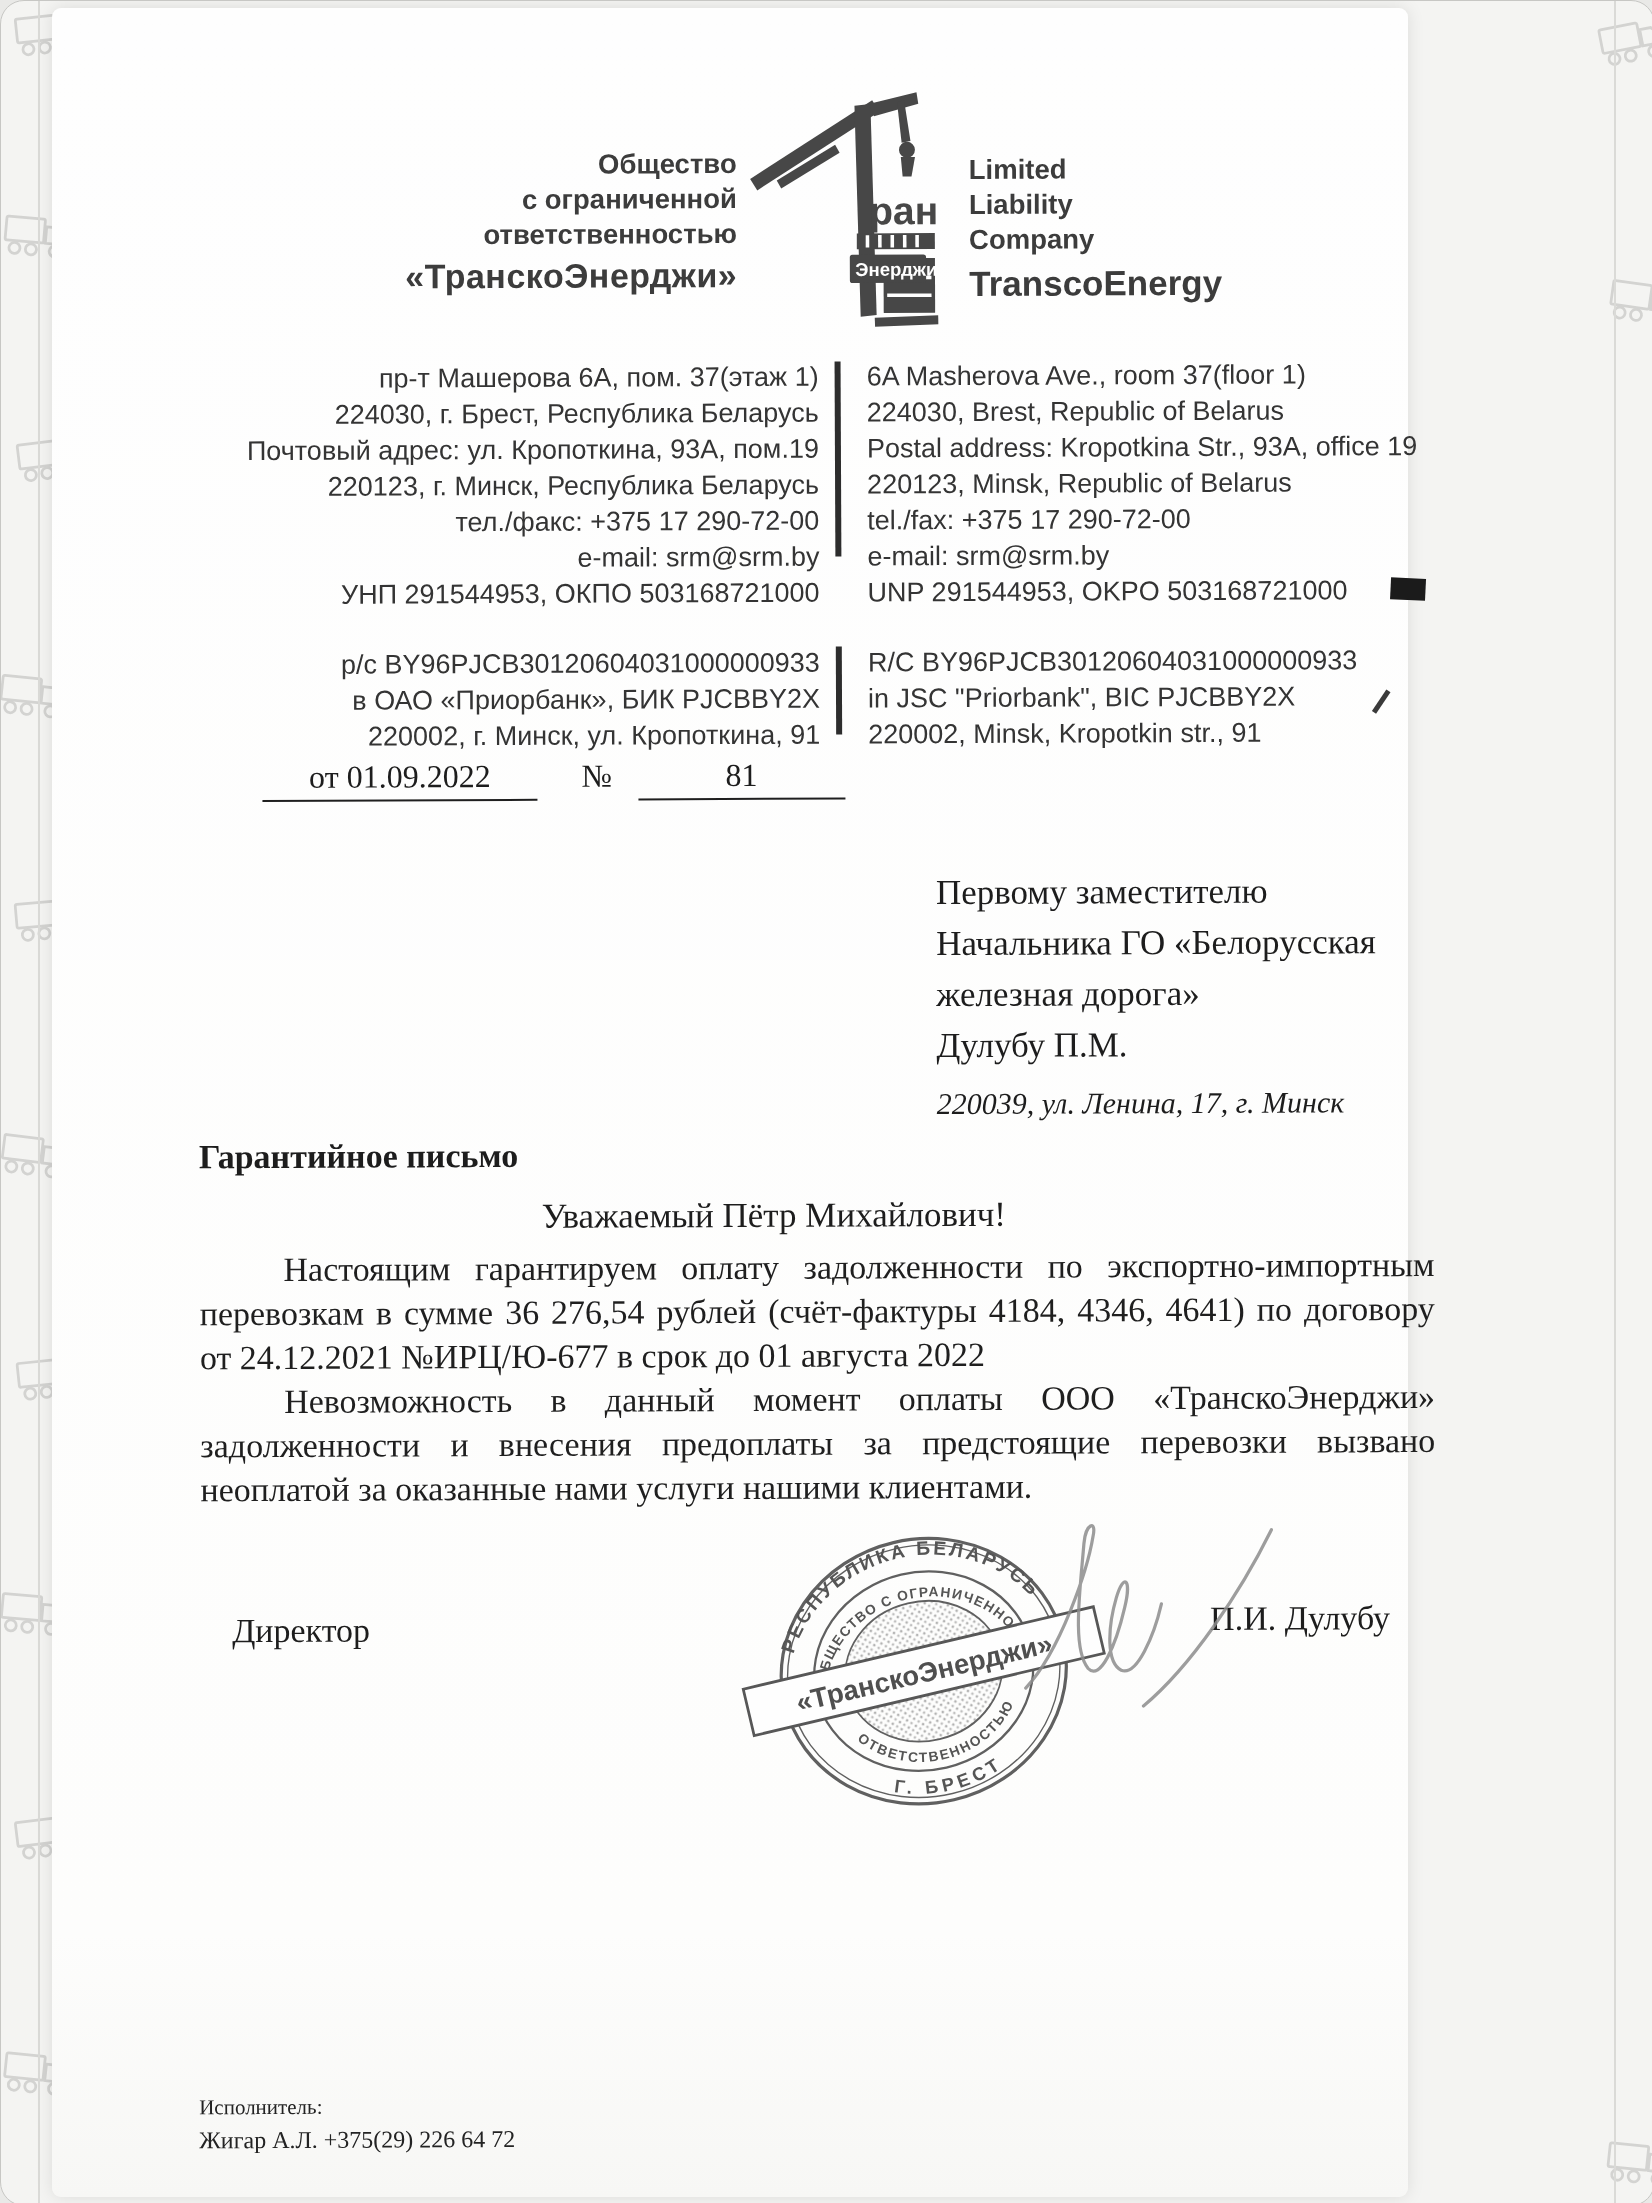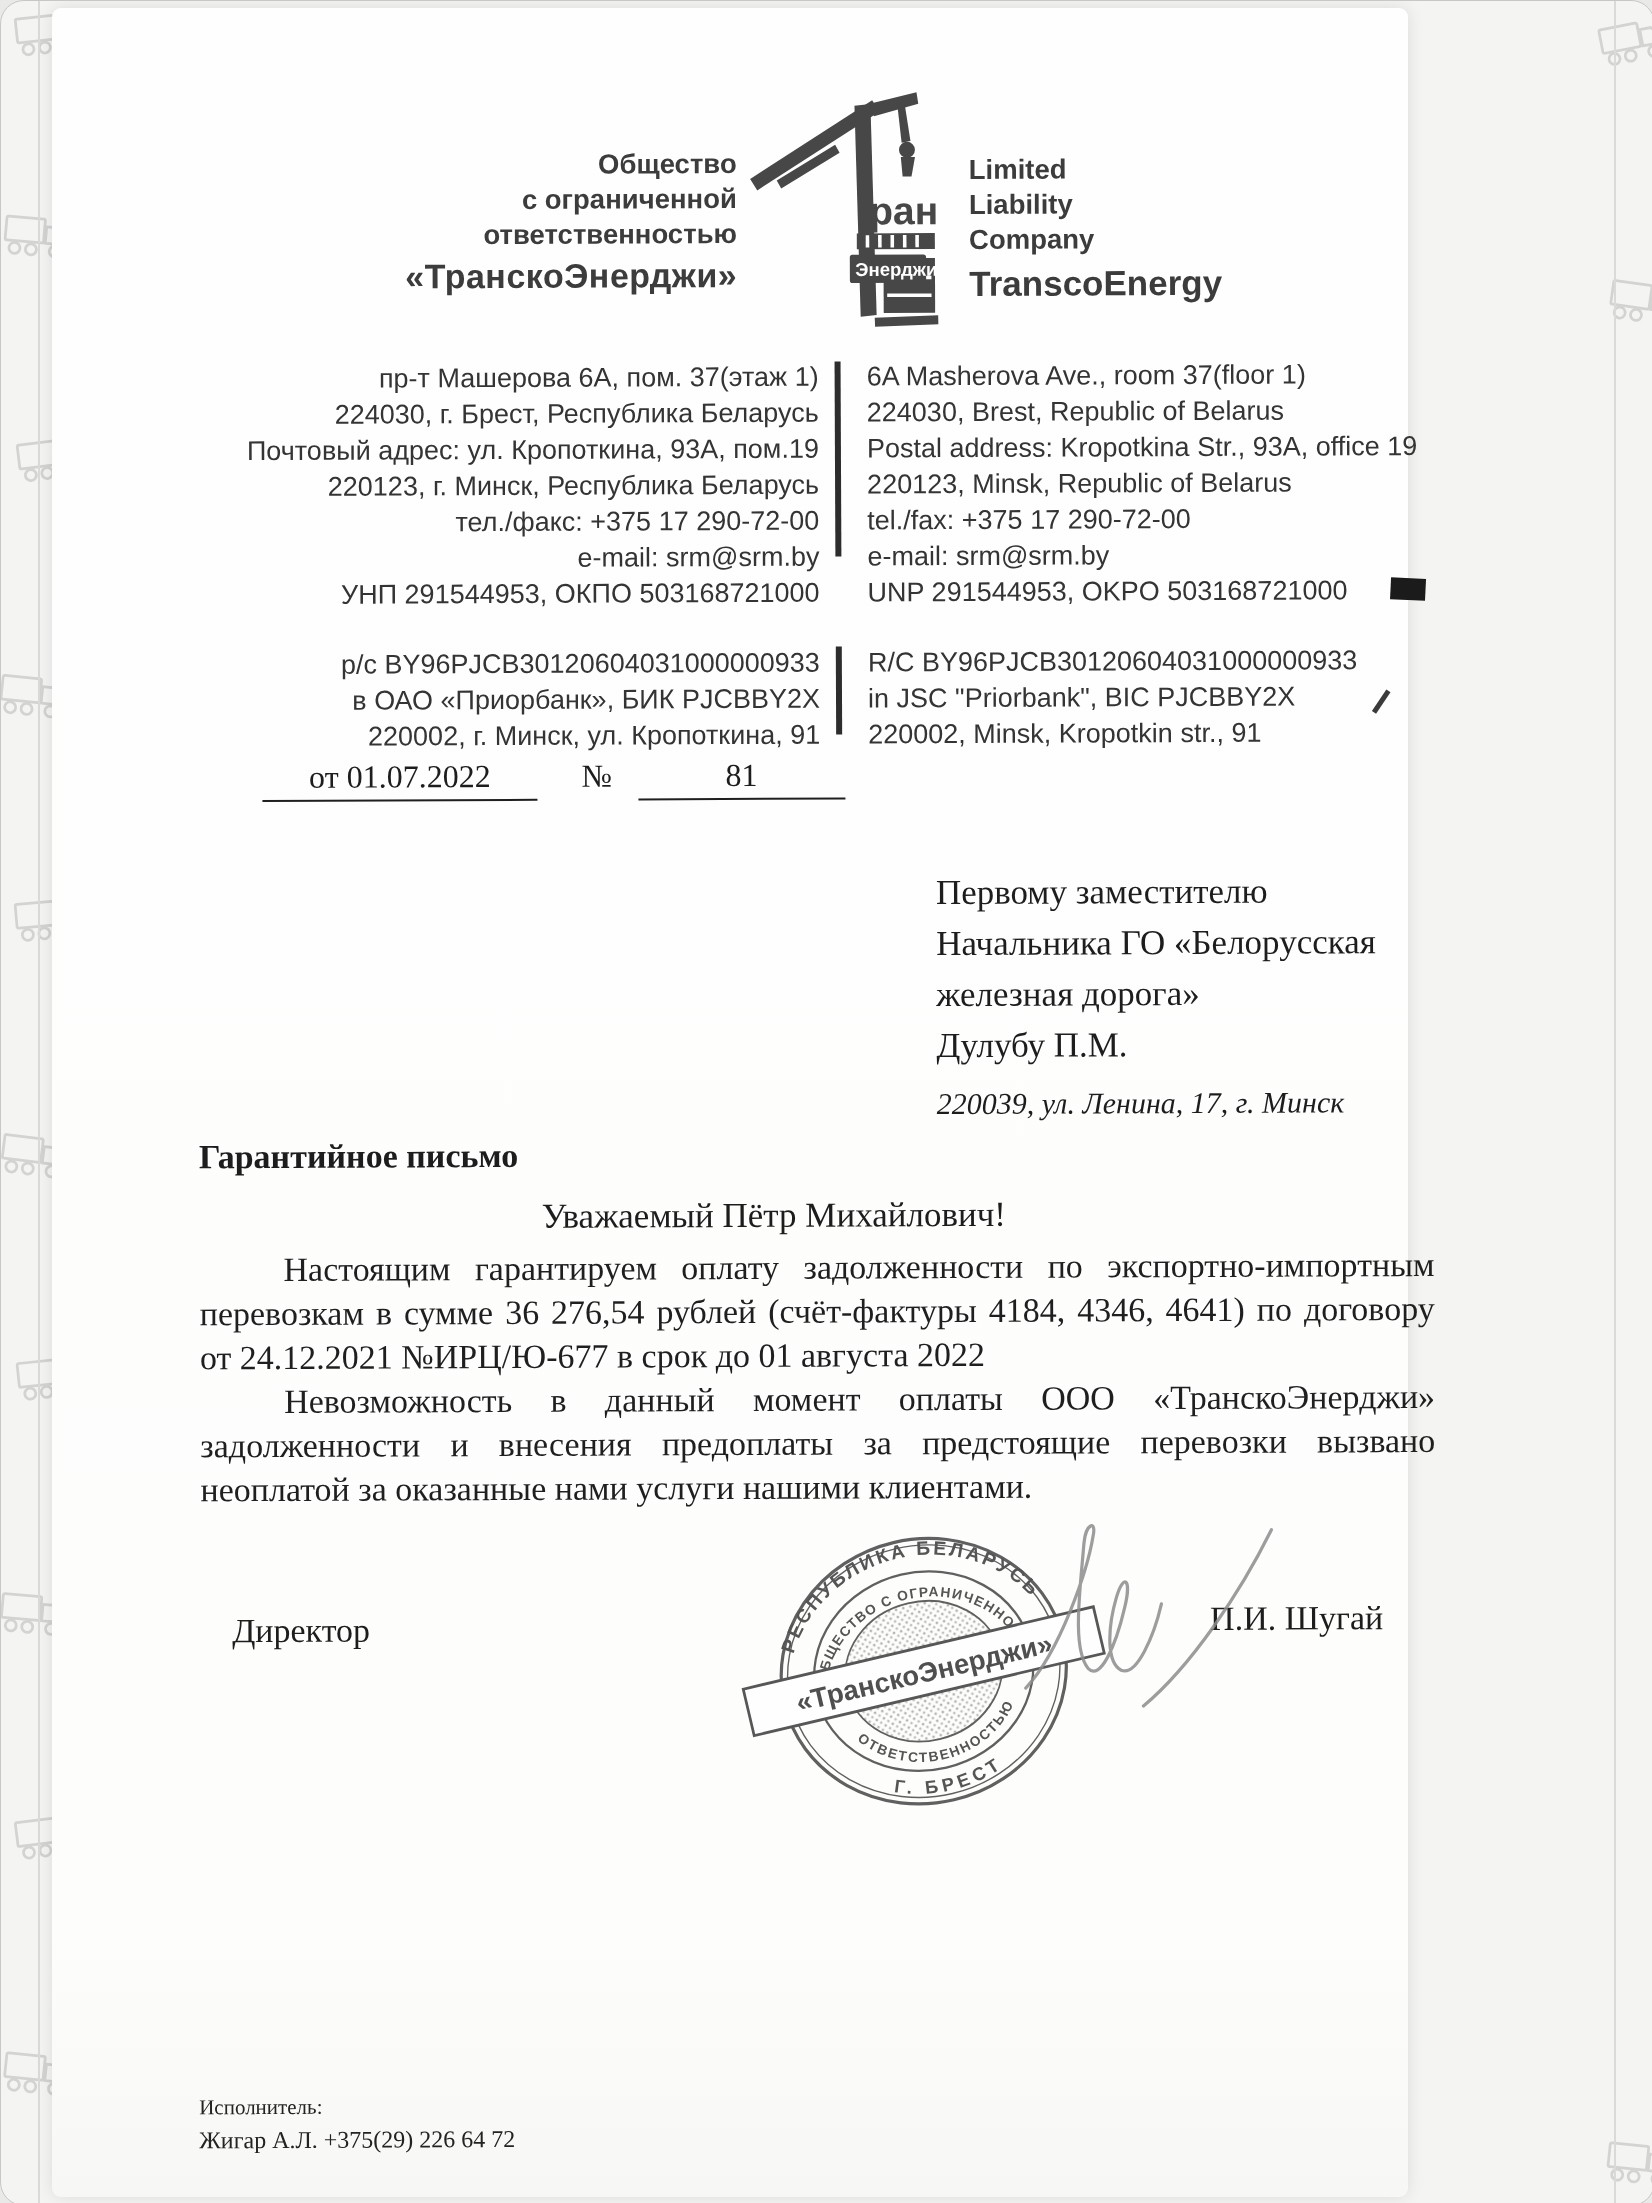--- a/index.html
+++ b/index.html
@@ -179,41 +179,41 @@
         <div>in JSC "Priorbank", BIC PJCBBY2X</div>
         <div>220002, Minsk, Kropotkin str., 91</div>
       </div>
 
       <div class="vdiv vdiv2"></div>
 
       <div class="artifact-sq"></div>
       <div class="artifact-slash"></div>
 
       <div class="ref-line">
-        <span class="u u1">от 01.07.2022</span><span class="nsign">№</span><span class="u u2">81</span>
+        <span class="u u1">от 01.09.2022</span><span class="nsign">№</span><span class="u u2">81</span>
       </div>
 
       <div class="addressee">
         <div>Первому заместителю</div>
         <div>Начальника ГО «Белорусская</div>
         <div>железная дорога»</div>
         <div>Дулубу П.М.</div>
         <div class="it">220039, ул. Ленина, 17, г. Минск</div>
       </div>
 
       <div class="letter-title">Гарантийное письмо</div>
       <div class="salutation">Уважаемый Пётр Михайлович!</div>
 
       <div class="body-block">
         <p>Настоящим гарантируем оплату задолженности по экспортно-импортным перевозкам в сумме 36 276,54 рублей (счёт-фактуры 4184, 4346, 4641) по договору от 24.12.2021 №ИРЦ/Ю-677 в срок до 01 августа 2022</p>
         <p>Невозможность в данный момент оплаты ООО «ТранскоЭнерджи» задолженности и внесения предоплаты за предстоящие перевозки вызвано неоплатой за оказанные нами услуги нашими клиентами.</p>
       </div>
 
       <div class="sig-role">Директор</div>
-      <div class="sig-name">П.И. Шугай</div>
+      <div class="sig-name">П.И. Дулубу</div>
 
       <div class="stamp-wrap">
         <svg viewBox="0 0 400 372" width="367" height="342" xmlns="http://www.w3.org/2000/svg">
           <defs>
             <pattern id="dots" width="8" height="8" patternUnits="userSpaceOnUse">
               <circle cx="2" cy="2" r="1.5" fill="#6f6f6f" opacity="0.55"></circle>
               <circle cx="6" cy="6" r="1.5" fill="#6f6f6f" opacity="0.45"></circle>
             </pattern>
             <path id="arcOuterTop" d="M 62 252 A 150 138 0 1 1 338 252"></path>
             <path id="arcOuterBottom" d="M 66 132 A 146 134 0 1 0 334 132"></path>

